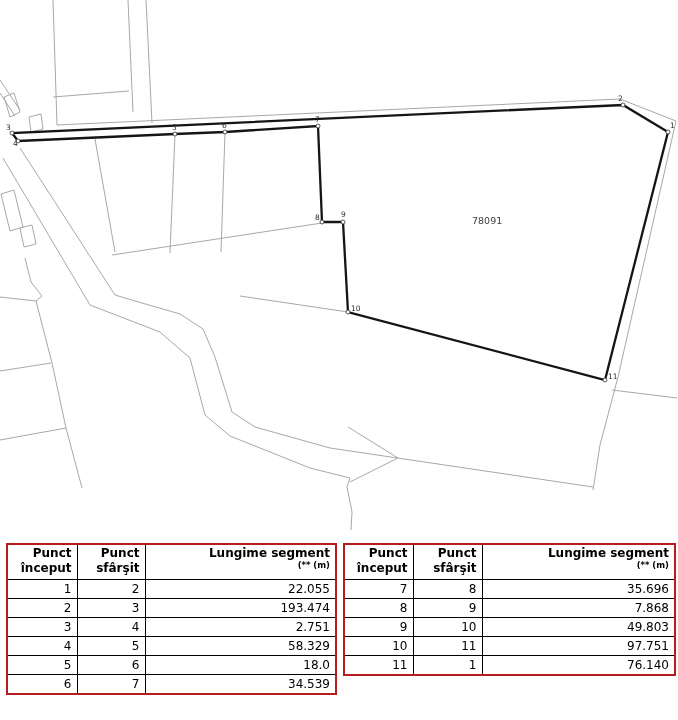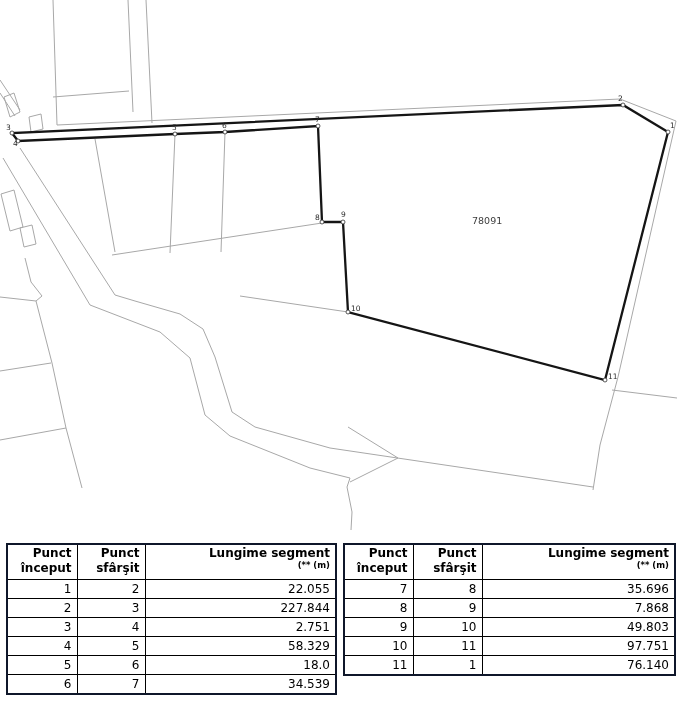--- a/index.html
+++ b/index.html
@@ -3,21 +3,21 @@
 <meta charset="utf-8">
 <style>
   html,body{margin:0;padding:0;background:#fff;}
   body{width:678px;height:720px;position:relative;overflow:hidden;
        font-family:"DejaVu Sans","Liberation Sans",sans-serif;}
   .stage{position:absolute;left:0;top:0;width:678px;height:720px;background:#ffffff;}
   #map-svg{position:absolute;left:0;top:0;}
   .tables-wrap{position:absolute;left:0;top:543px;width:678px;}
   table.seg-table{border-collapse:collapse;table-layout:fixed;position:absolute;
                   background:#fff;font-size:12px;color:#000;
-                  border:2px solid #0f172a;}
+                  border:2px solid #b91c1c;}
   table.seg-table th, table.seg-table td{border:1px solid #000;text-align:right;
                   padding:1px 5px 1px 2px;overflow:hidden;white-space:nowrap;}
   table.seg-table th{font-weight:bold;vertical-align:top;height:32px;line-height:15px;}
   table.seg-table td{height:16px;}
   #table-left{left:6px;top:0;width:329px;}
   #table-right{left:343px;top:0;width:331px;}
   .hdr-sub{display:block;font-size:8.5px;line-height:9px;font-weight:bold;}
 </style>
 </head>
 <body>
@@ -102,21 +102,21 @@
       </thead>
       <tbody>
           <tr>
             <td>1</td>
             <td>2</td>
             <td>22.055</td>
           </tr>
           <tr>
             <td>2</td>
             <td>3</td>
-            <td>227.844</td>
+            <td>193.474</td>
           </tr>
           <tr>
             <td>3</td>
             <td>4</td>
             <td>2.751</td>
           </tr>
           <tr>
             <td>4</td>
             <td>5</td>
             <td>58.329</td>

